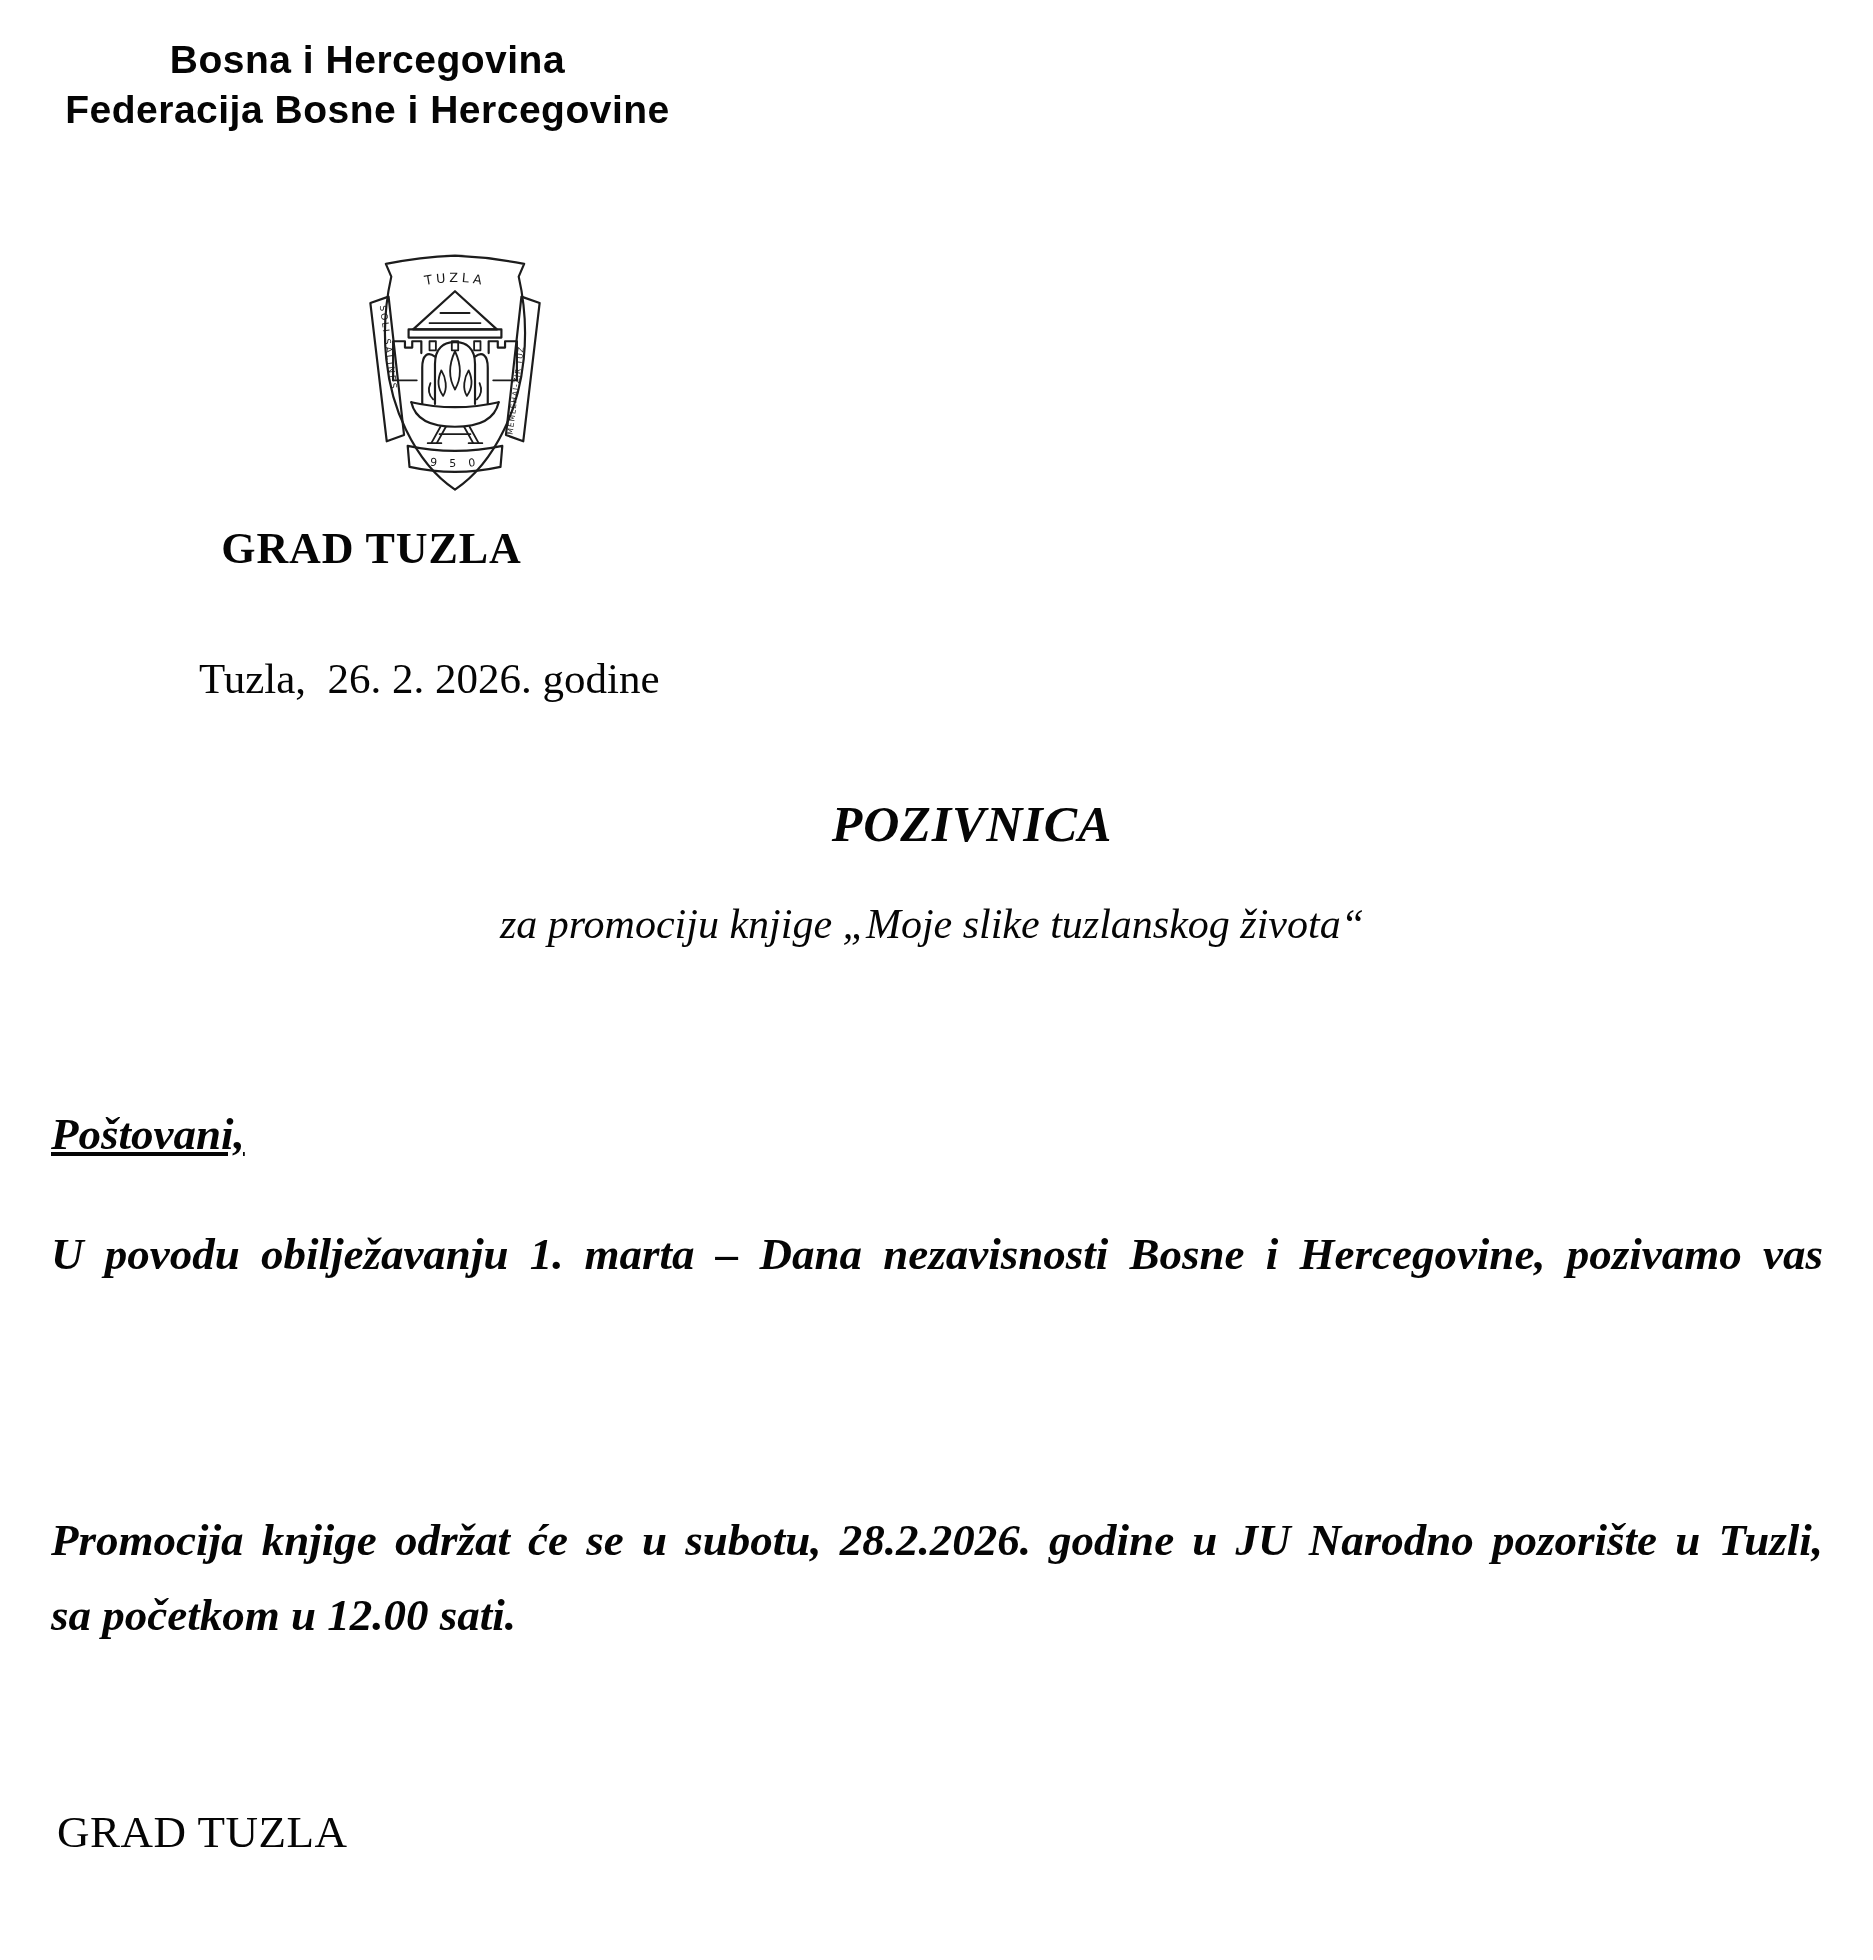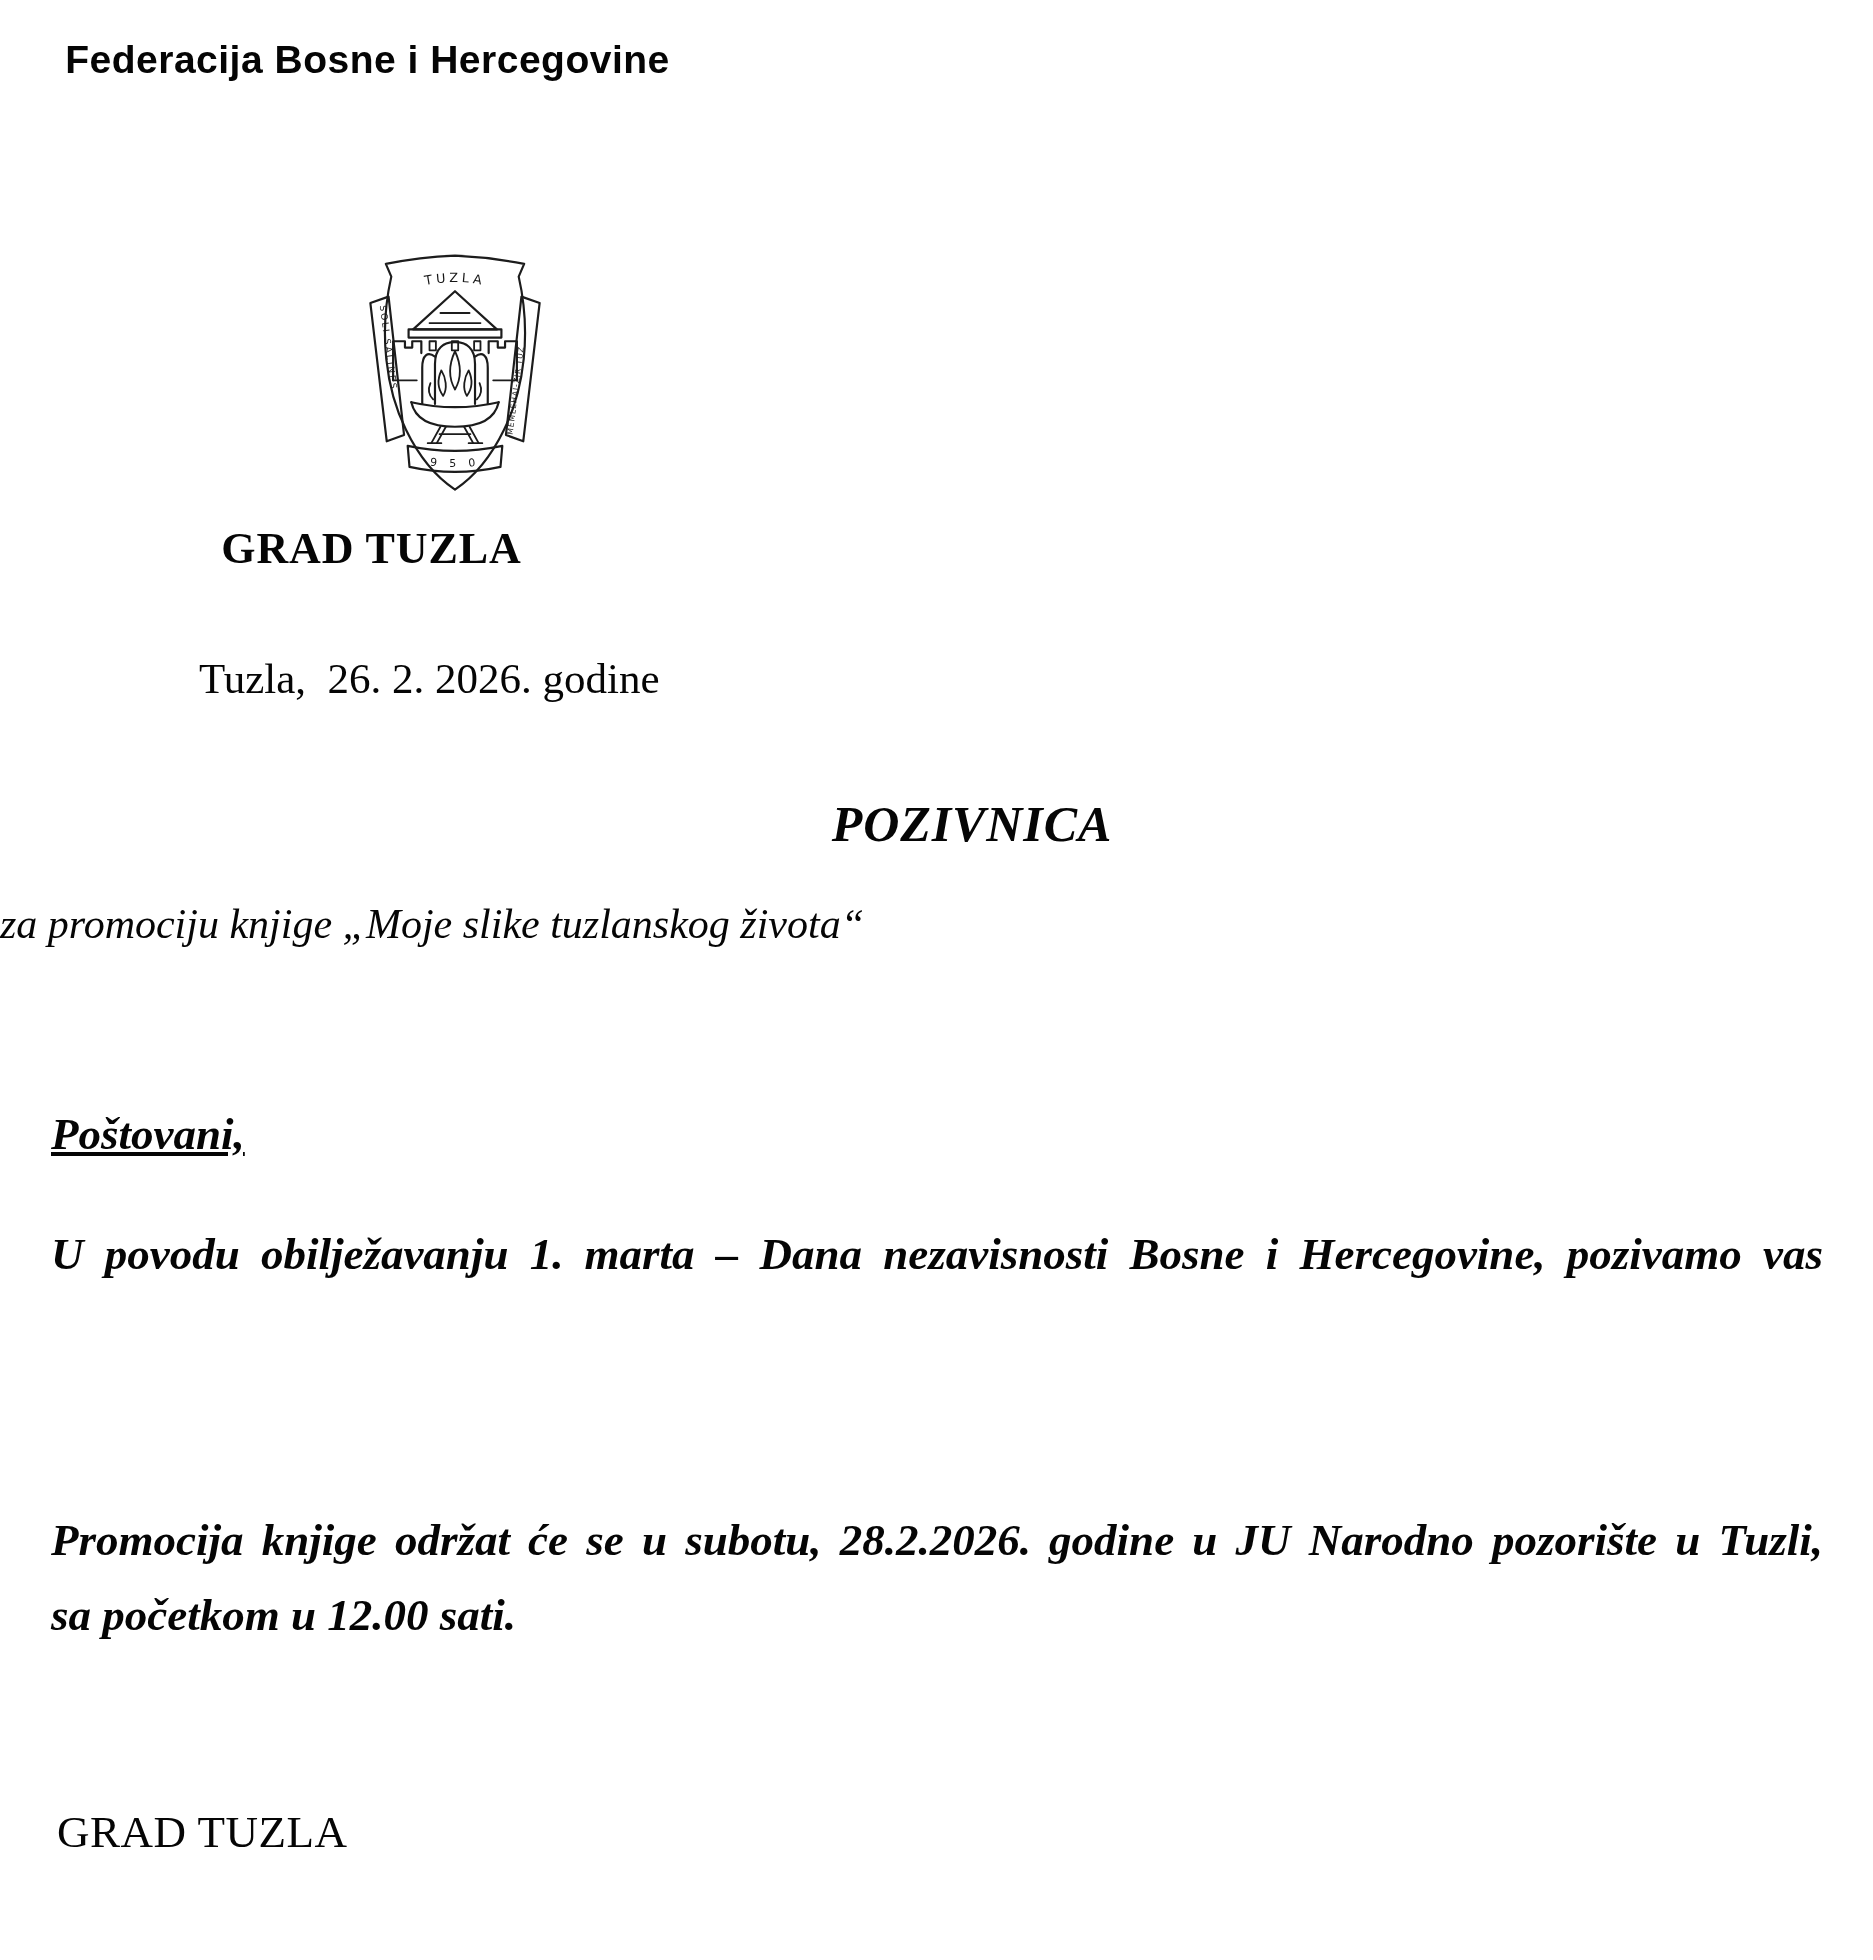--- a/index.html
+++ b/index.html
@@ -54,21 +54,21 @@
   .doc-title {
     top:795px; left:0; width:1864px;
     text-align:center;
     font-weight:bold; font-style:italic;
     font-size:50px;
     letter-spacing:0.9px;
     padding-left:40px;
   }
   .doc-subtitle {
     top:900px; left:0; width:1864px;
-    text-align:left;
+    text-align:center;
     font-style:italic;
     font-size:42px;
   }
 
   
   .body-block {
     left:51px; width:1772px;
     font-weight:bold; font-style:italic;
     font-size:45px;
     line-height:75px;
@@ -82,20 +82,21 @@
   .signature {
     top:1806px; left:57px;
     font-size:45px;
     letter-spacing:0.5px;
   }
 </style>
 </head>
 <body>
 
 <div class="abs gov-header">
+  <div>Bosna i Hercegovina</div>
   <div>Federacija Bosne i Hercegovine</div>
 </div>
 
 <div class="abs emblem">
   <svg viewBox="0 0 200 270" xmlns="http://www.w3.org/2000/svg">
     <defs>
       <path id="arc-top" d="M50,42 Q100,26 150,42"></path>
       <path id="arc-left" d="M17,58 L36,202"></path>
       <path id="arc-right" d="M163,204 L182,54"></path>
       <path id="arc-950" d="M58,233 Q100,242 142,233"></path>

